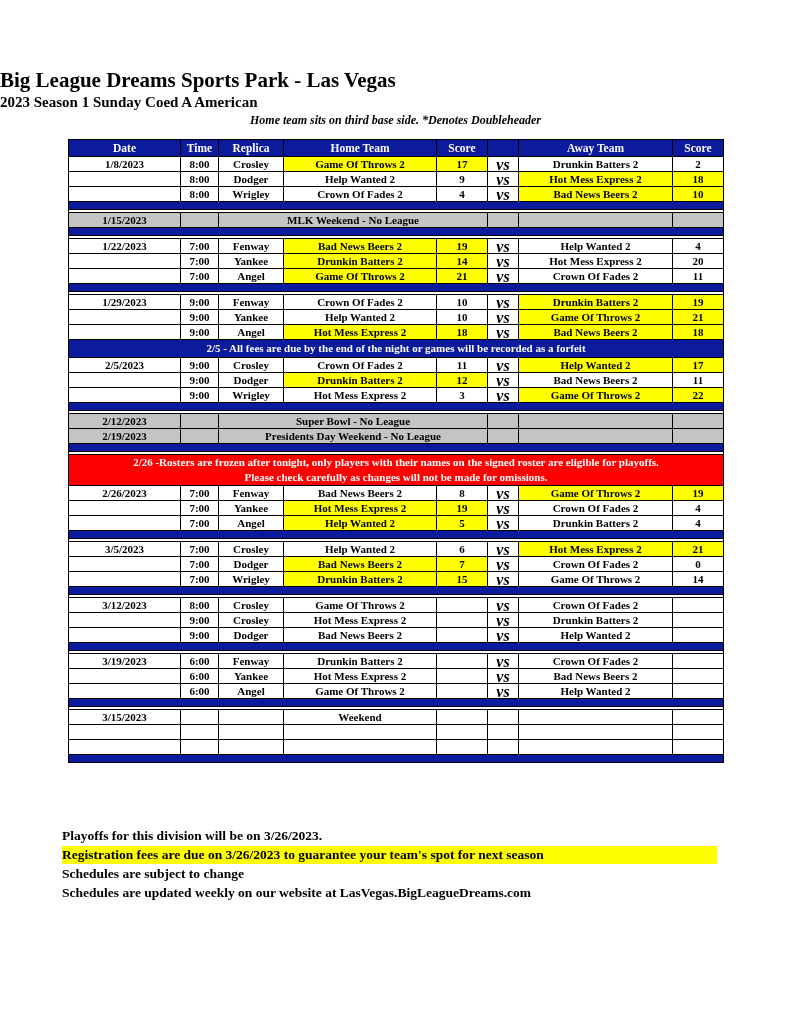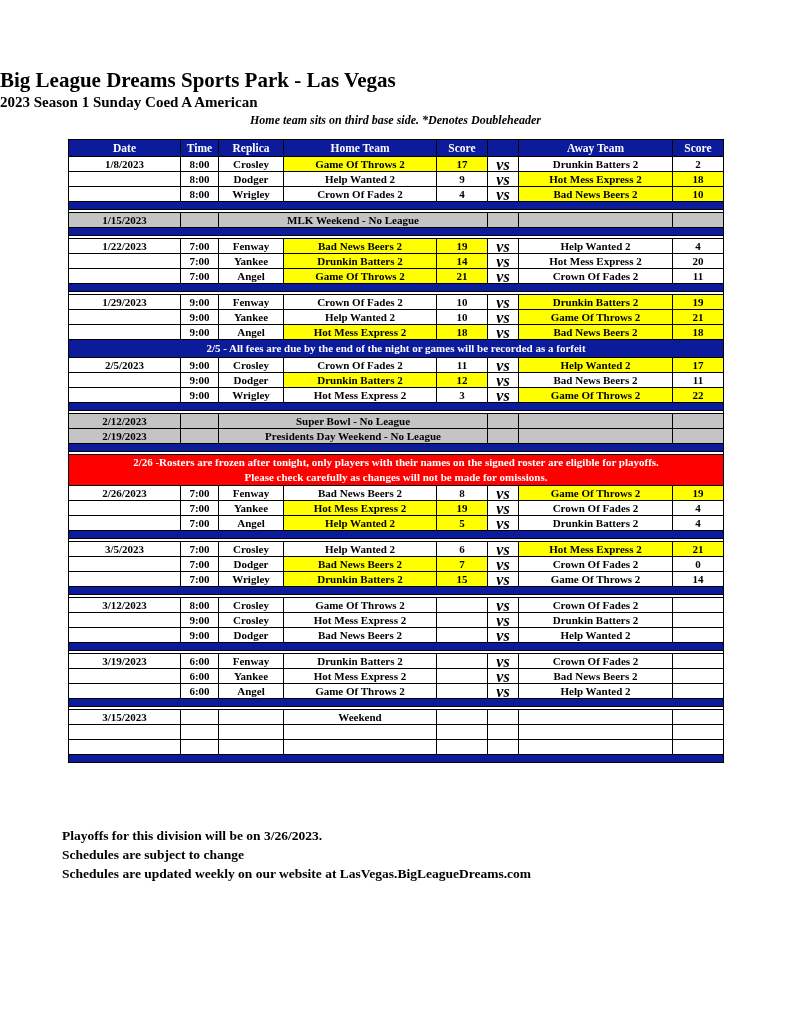--- a/index.html
+++ b/index.html
@@ -464,17 +464,18 @@
           <td></td>
         </tr>
         <tr class="divider">
           <td colspan="8"></td>
         </tr>
       </tbody>
   </table>
 
   <div class="footer">
     <div class="fline">Playoffs for this division will be on 3/26/2023.</div>
+    <div class="fline hl">Registration fees are due on 3/26/2023 to guarantee your team's spot for next season</div>
     <div class="fline">Schedules are subject to change</div>
     <div class="fline">Schedules are updated weekly on our website at LasVegas.BigLeagueDreams.com</div>
   </div>
 
 </div>
 
 </body></html>

